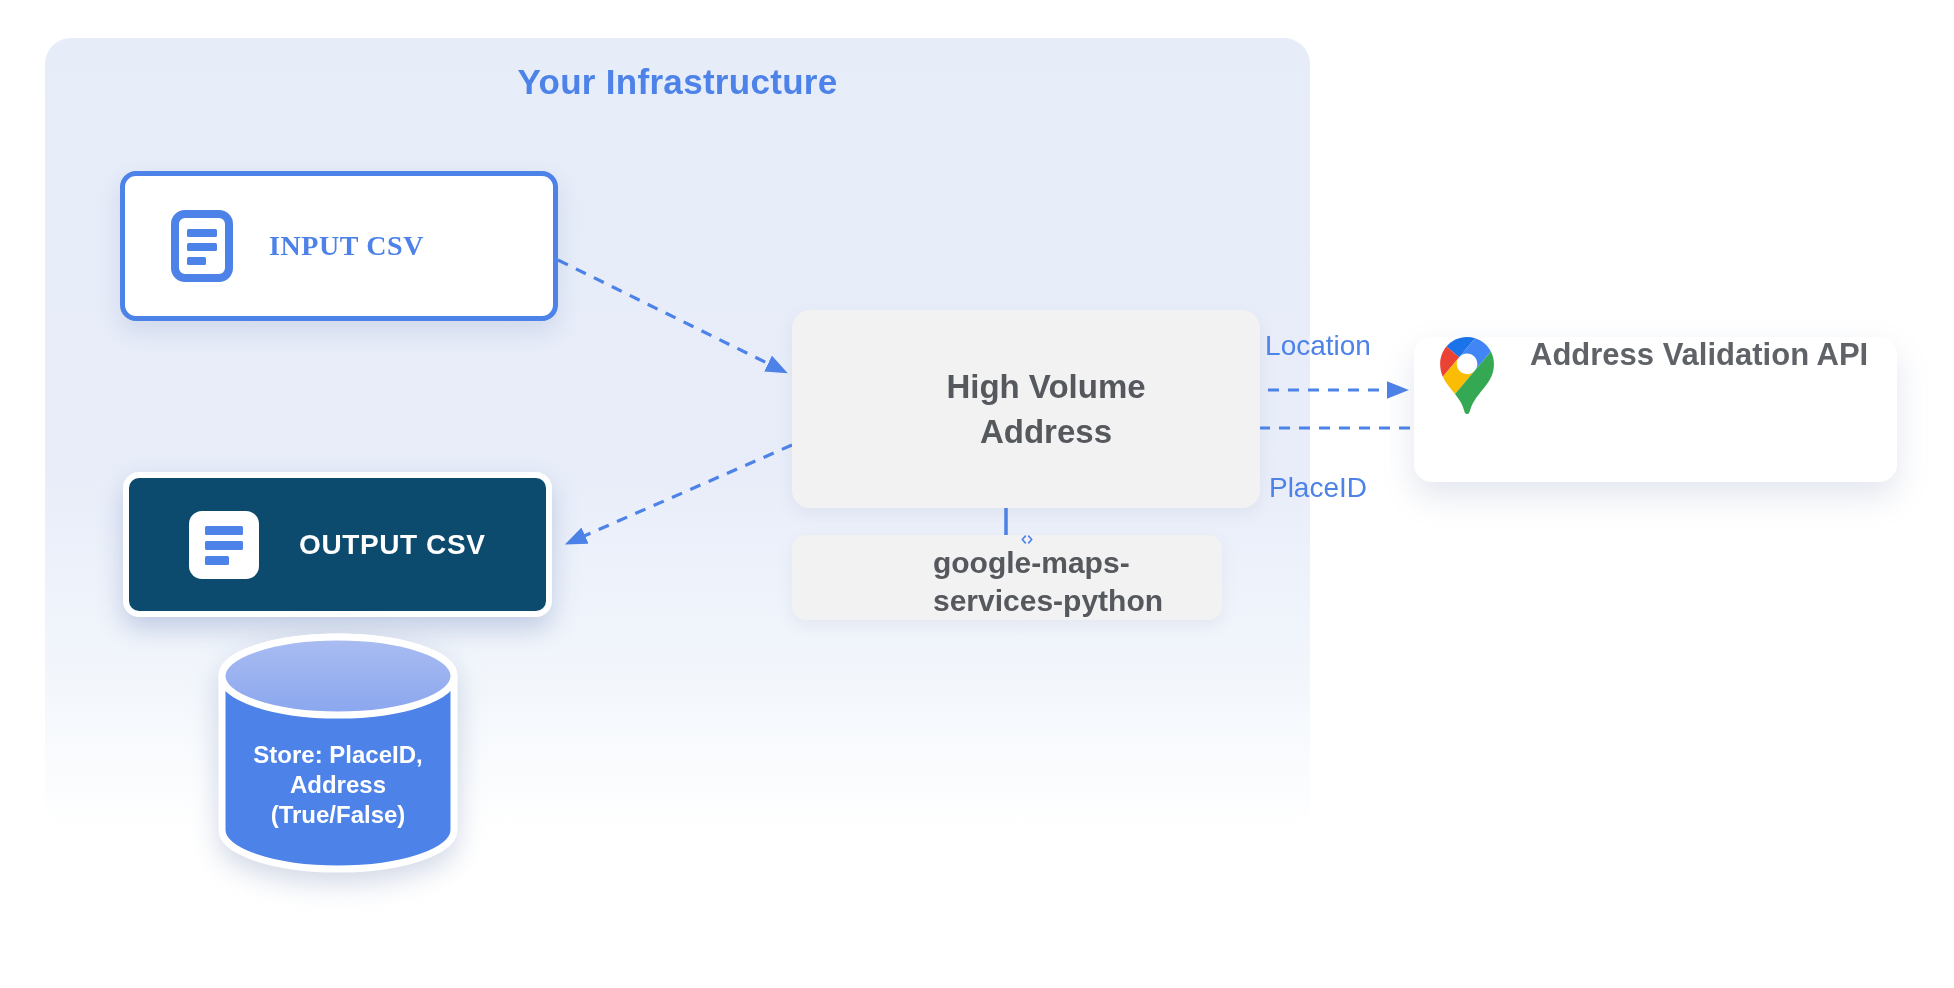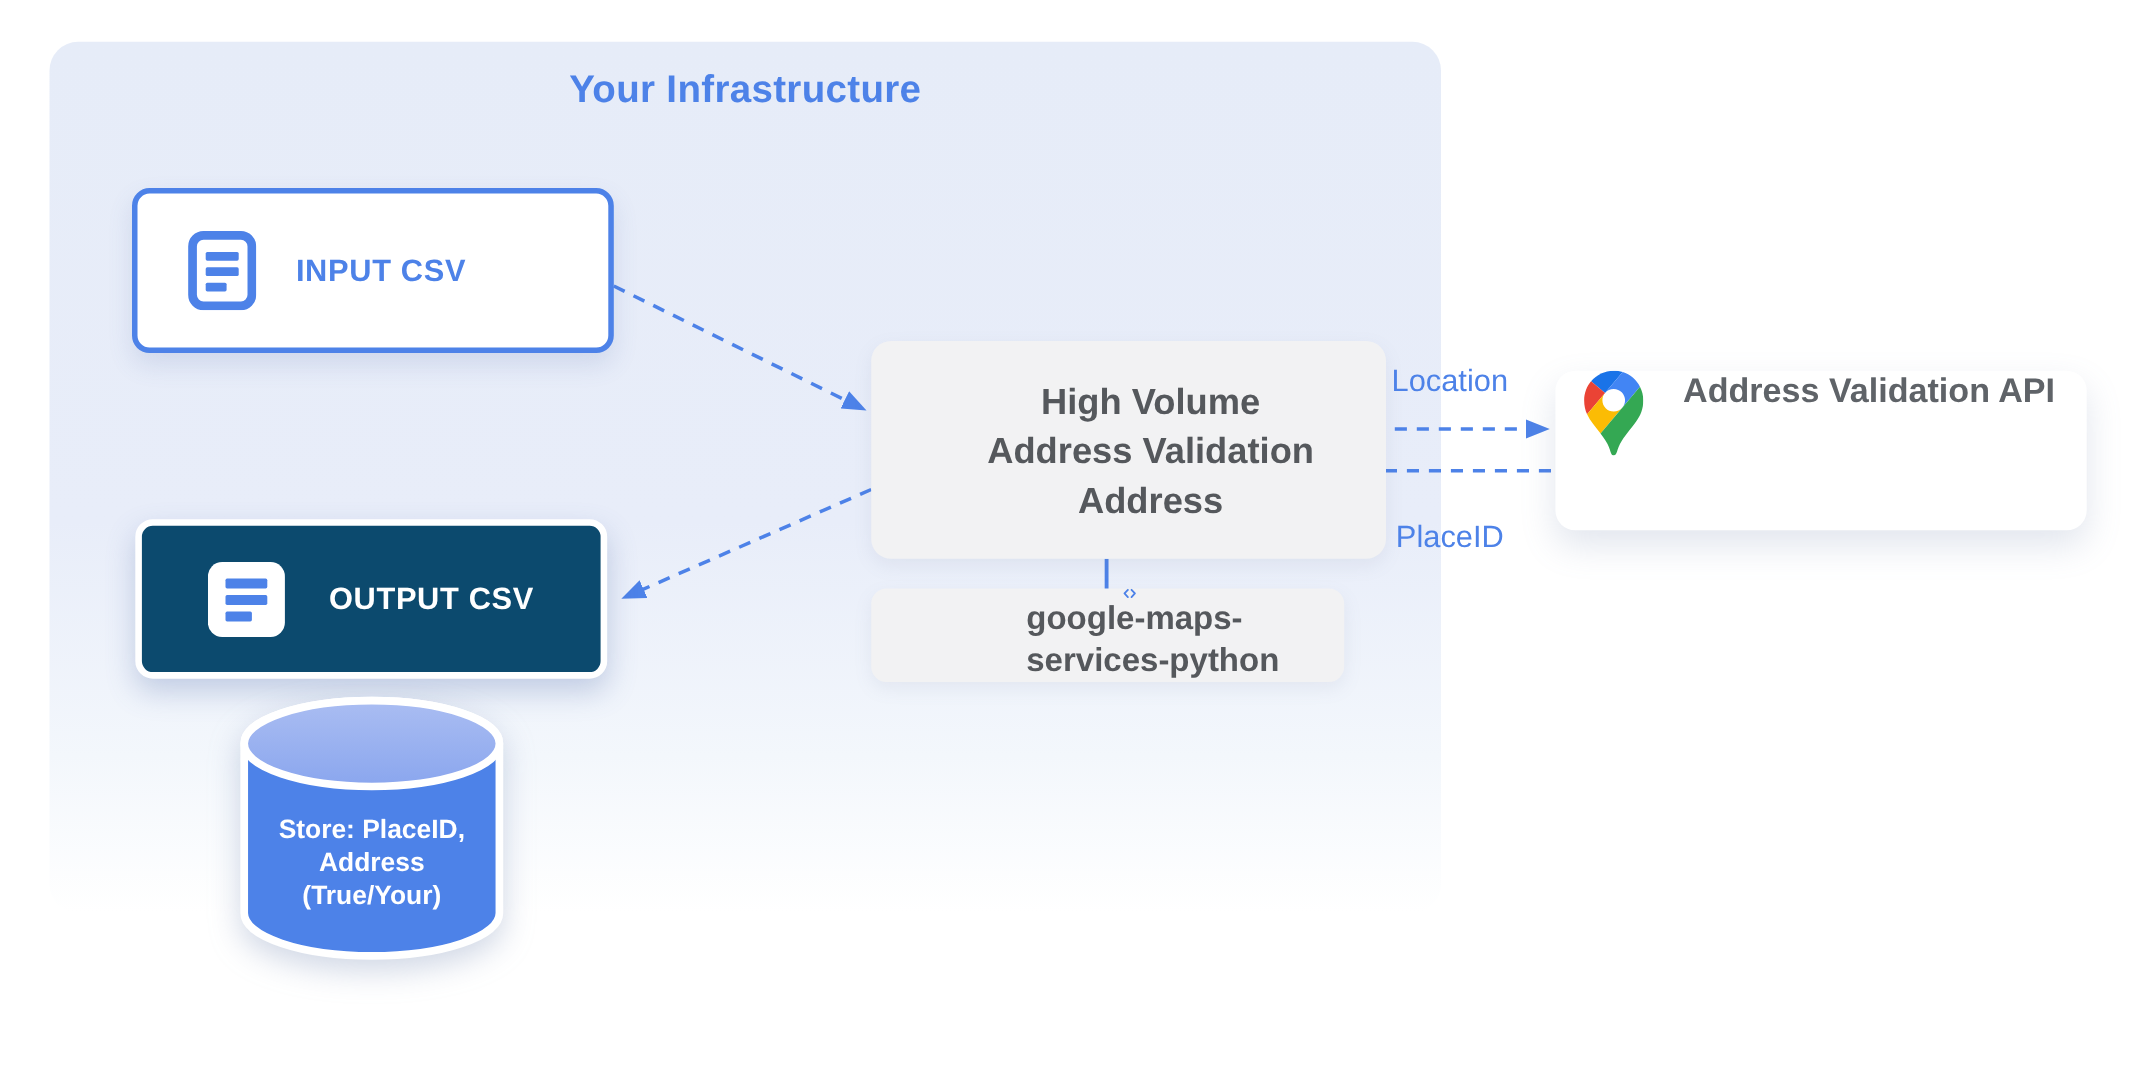--- a/index.html
+++ b/index.html
@@ -24,21 +24,21 @@
   .script-box .line{display:block;font-size:33px;line-height:45px;}
 
   .lib-box{left:792px;top:535px;width:430px;height:85px;border-radius:14px;
     display:flex;align-items:center;padding-left:40px;box-sizing:border-box;flex-direction:column;}
   .lib-text{margin-left:42px;font-size:30px;line-height:38px;}
 
   .input-box{position:absolute;left:120px;top:171px;width:438px;height:150px;box-sizing:border-box;
     background:#ffffff;border:5px solid #4d82e8;border-radius:16px;
     box-shadow:0 10px 22px rgba(90,115,175,.16);
     display:flex;align-items:center;padding-left:46px;}
-  .input-box .label{margin-left:36px;font-size:28px;font-weight:700;color:#4d82e8;letter-spacing:.6px;}
+  .input-box .label{margin-left:36px;font-size:28px;font-weight:700;color:#4d82e8;letter-spacing:.6px;font-family:Liberation Serif, serif;}
 
   .output-box{position:absolute;left:123px;top:472px;width:429px;height:145px;box-sizing:border-box;
     background:#0c4a6e;border:6px solid #ffffff;border-radius:16px;
     box-shadow:0 12px 26px rgba(90,115,175,.30);
     display:flex;align-items:center;padding-left:60px;}
   .output-box .label{margin-left:40px;font-size:28px;font-weight:700;color:#ffffff;letter-spacing:.6px;}
 
   .api-box{position:absolute;left:1414px;top:337px;width:483px;height:145px;box-sizing:border-box;
     background:#ffffff;border-radius:18px;box-shadow:0 14px 32px rgba(110,130,170,.20);
     display:flex;padding-left:26px;}
@@ -102,27 +102,26 @@
           <stop offset="1" stop-color="#8aa6ee"></stop>
         </linearGradient>
       </defs>
       <path d="M10 46 L10 200 A116 39 0 0 0 242 200 L242 46 A116 39 0 0 0 10 46 Z" fill="#4d82e8" stroke="#ffffff" stroke-width="7"></path>
       <ellipse cx="126" cy="46" rx="116" ry="39" fill="url(#cylTop)" stroke="#ffffff" stroke-width="7"></ellipse>
     </svg>
   </div>
   <div class="cyl-label">
     <span>Store: PlaceID,</span><br>
     <span>Address</span><br>
-    <span>(True/Your)</span>
+    <span>(True/False)</span>
   </div>
 
   <div class="gray-box script-box dark-text">
     <div>
       <span class="line">High Volume</span>
-      <span class="line">Address Validation</span>
       <span class="line">Address</span>
     </div>
   </div>
 
   <div class="gray-box lib-box">
     <svg width="48" height="38" viewBox="0 0 48 38">
       <polyline points="17,5 4,19 17,33" fill="none" stroke="#4d82e8" stroke-width="7" stroke-linecap="round" stroke-linejoin="round"></polyline>
       <polyline points="31,5 44,19 31,33" fill="none" stroke="#4d82e8" stroke-width="7" stroke-linecap="round" stroke-linejoin="round"></polyline>
     </svg>
     <div class="lib-text dark-text">

